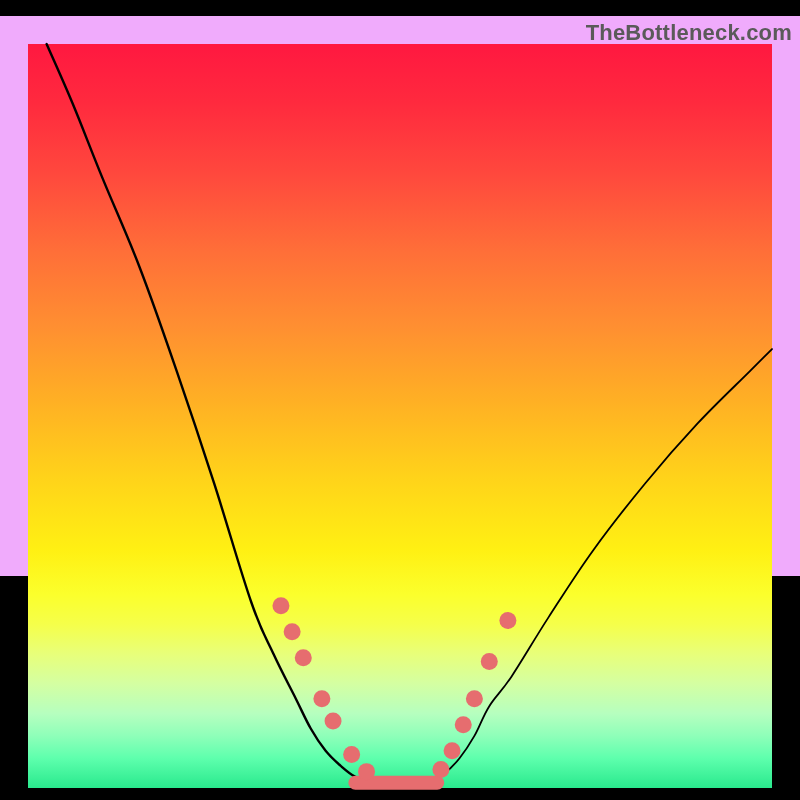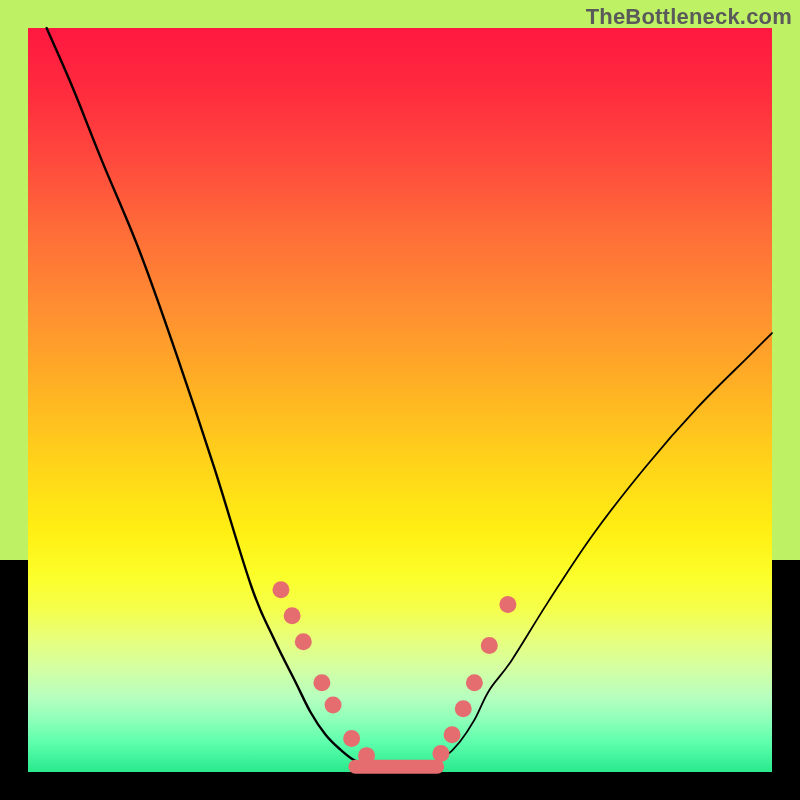--- a/index.html
+++ b/index.html
@@ -6,24 +6,24 @@
     margin: 0;
     padding: 0;
     width: 800px;
     height: 800px;
     background: #000;
     overflow: hidden;
   }
   .frame {
     position: absolute;
     left: 0;
-    top: 0;
+    top: 16px;
     width: 800px;
     height: 560px;
-    background: #bef264;
+    background: #f0abfc;
   }
   .grad {
     position: absolute;
     left: 28px;
     top: 28px;
     width: 744px;
     height: 744px;
     background: linear-gradient(
       to bottom,
       #ff1840 0%,

